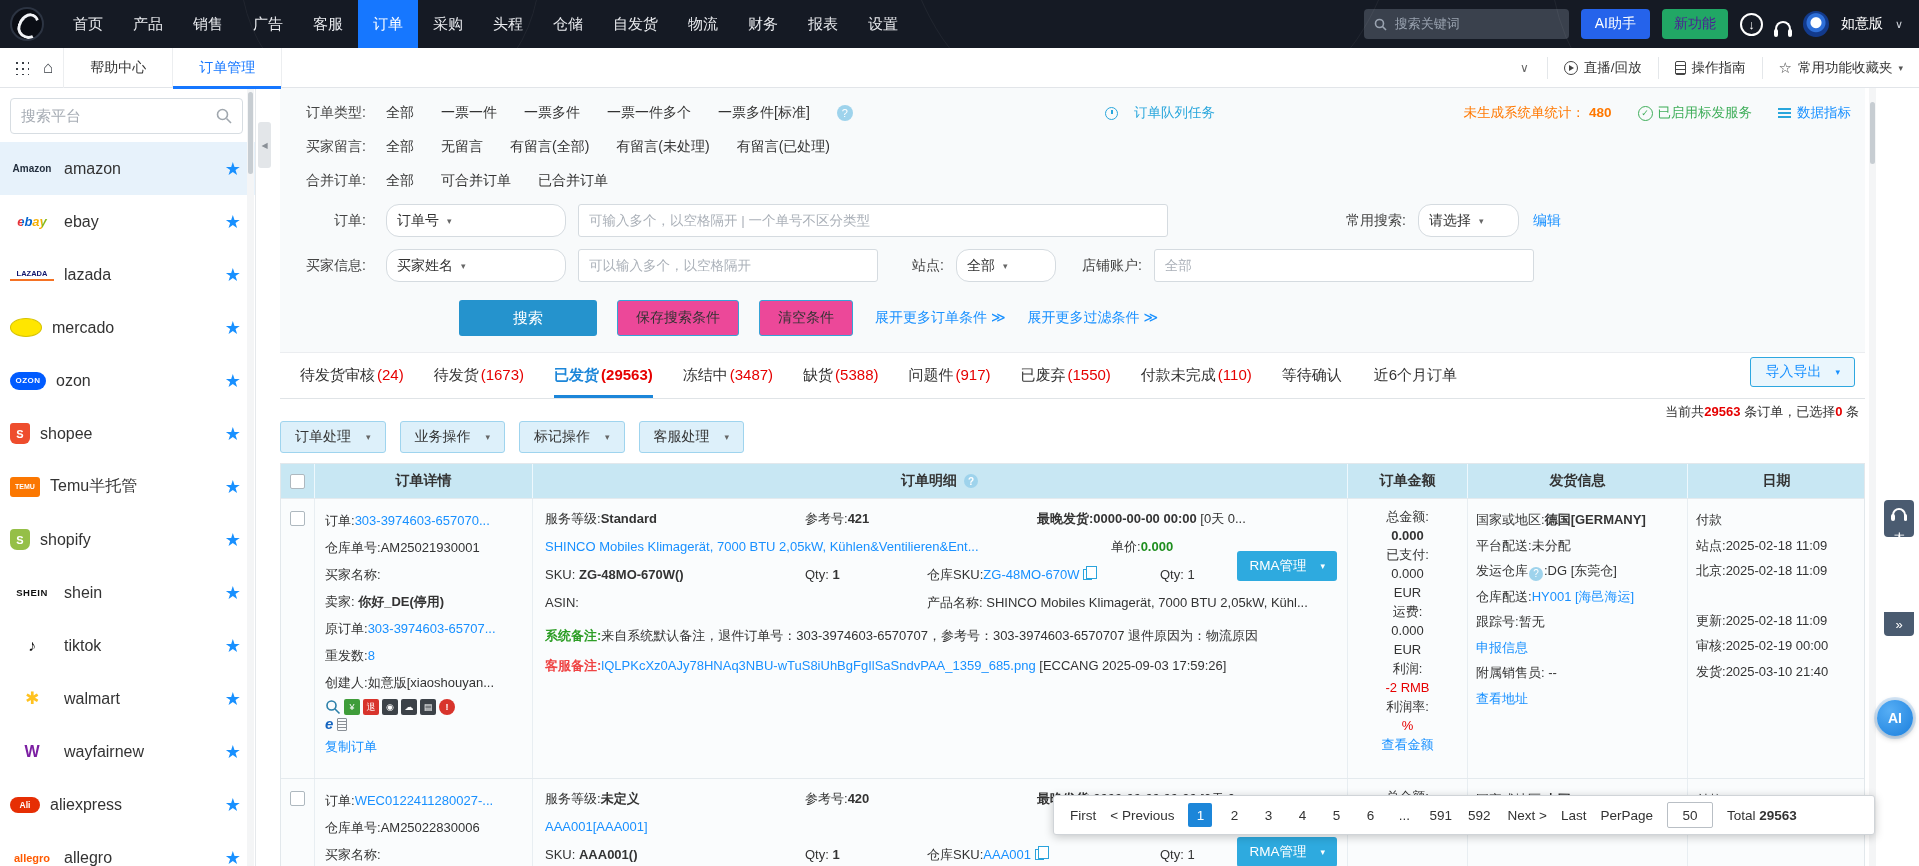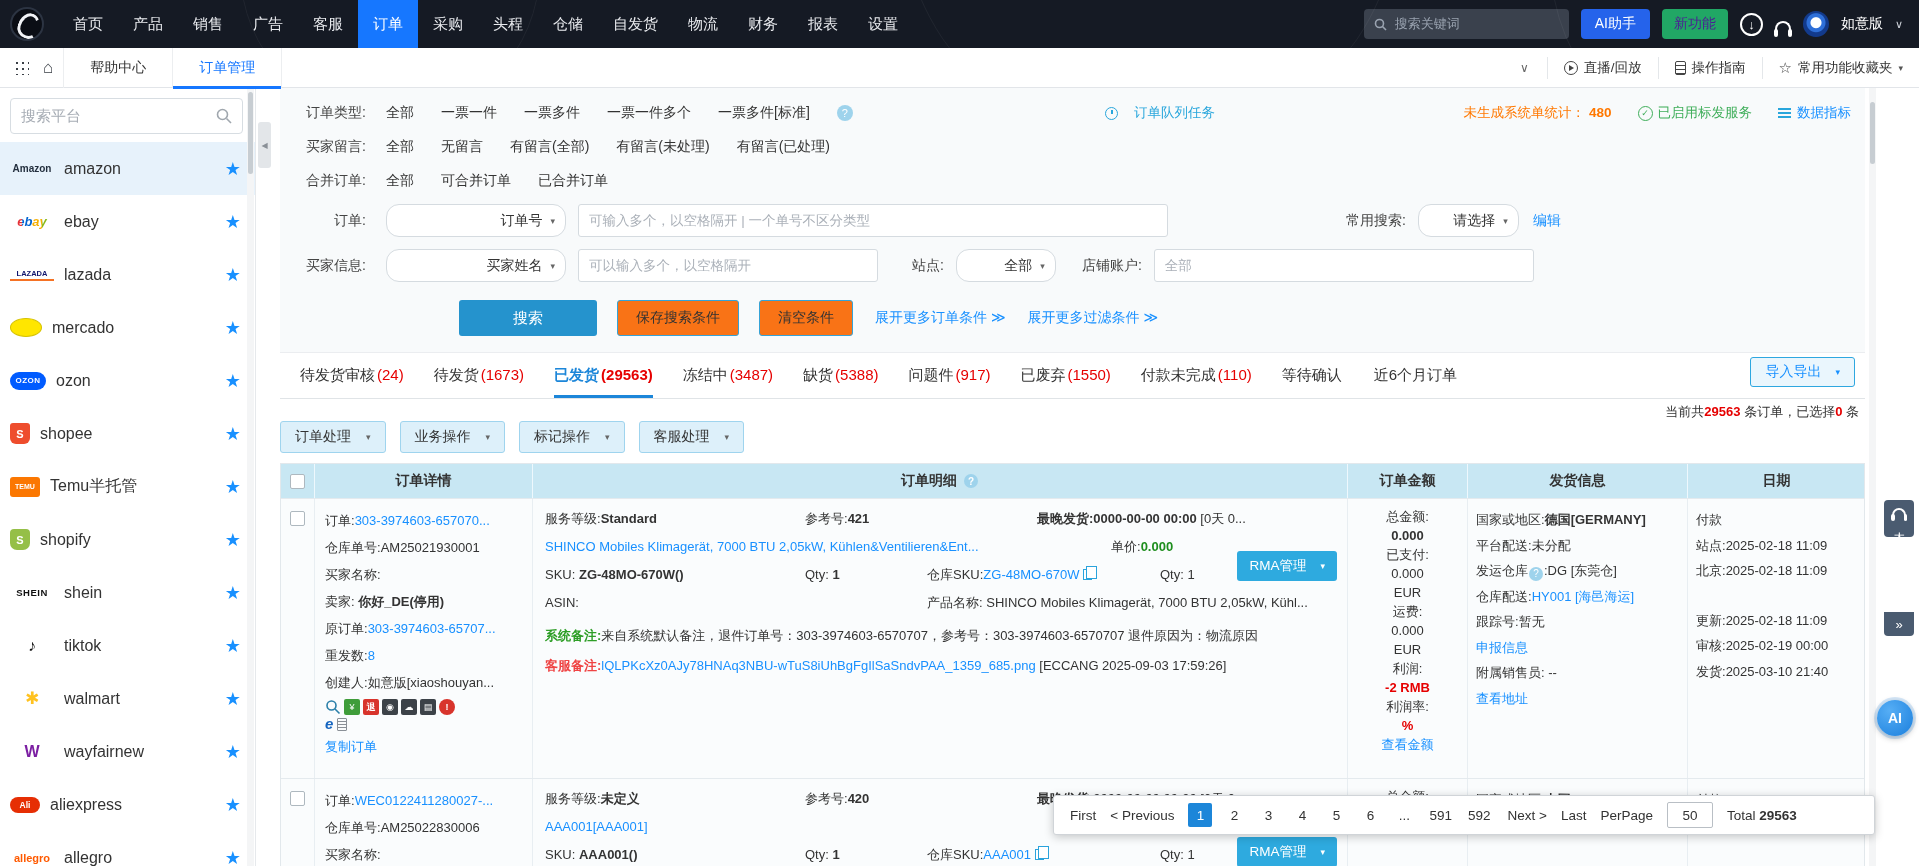--- a/index.html
+++ b/index.html
@@ -109,36 +109,36 @@
   .clock-ic::after { content:""; position:absolute; left:5px; top:2px; width:1.5px; height:4.5px; background:#29a6dc; }
   .stat-orange { color:#ff7800; cursor:pointer; white-space:nowrap; }
   .stat-orange b { font-weight:bold; margin-left:4px; }
   .flag-green { color:#3fae5a; display:flex; align-items:center; gap:5px; cursor:pointer; white-space:nowrap; }
   .check-circ { width:15px; height:15px; border-radius:50%; border:1.5px solid #3fae5a; color:#3fae5a; font-size:9px;
     display:flex; align-items:center; justify-content:center; }
   .metrics { color:#1890ff; display:flex; align-items:center; gap:6px; cursor:pointer; white-space:nowrap; }
   .bars-ic { width:13px; height:2px; background:#29a6dc; box-shadow:0 4px 0 #29a6dc, 0 8px 0 #29a6dc; margin-bottom:8px; }
 
   .sel { height:33px; background:#fff; border:1px solid #d5dbe0; border-radius:13px; display:flex; align-items:center;
-    justify-content:flex-end; padding:0 10px; font-size:14px; color:#333; cursor:pointer; }
+    justify-content:flex-start; padding:0 10px; font-size:14px; color:#333; cursor:pointer; }
   .inputbox { height:33px; background:#fff; border:1px solid #d5dbe0; border-radius:3px; display:flex; align-items:center;
     padding:0 10px; font-size:13.5px; color:#aab0b8; cursor:text; }
   .caret { font-size:9px; color:#666; margin-left:8px; }
   .w180 { width:180px; } .w590 { width:590px; margin-left:12px; } .w300 { width:300px; margin-left:12px; }
   .w120 { width:101px; } .w100 { width:100px; } .w380 { width:380px; }
   .inline-label { font-size:14px; color:#444; margin:0 12px 0 0; white-space:nowrap; }
   .quick-group { margin-left:178px; display:flex; align-items:center; }
   .site-group { margin-left:34px; display:flex; align-items:center; }
   .acct-group { margin-left:26px; display:flex; align-items:center; }
   .link { color:#1890ff; cursor:pointer; }
   .edit-link { font-size:14px; margin-left:14px; }
   .btns-row { margin-top:18px; margin-bottom:0; }
   .btn-search { width:138px; height:36px; margin-left:179px; background:#2593cd; color:#fff; border:none; border-radius:3px;
     font-size:15px; cursor:pointer; }
-  .btn-light { height:36px; padding:0 18px; margin-left:20px; background:#f97316; border:1px solid #35a3d7; border-radius:3px;
+  .btn-light { height:36px; padding:0 18px; margin-left:20px; background:#ec4899; border:1px solid #35a3d7; border-radius:3px;
     font-size:14px; color:#333; cursor:pointer; }
   .expand-link { font-size:14px; margin-left:22px; white-space:nowrap; }
 
   .tabs-row { position:relative; height:46px; border-bottom:1px solid #e0e4e7; display:flex; align-items:flex-end; padding:0 0 0 20px; background:#fff; }
   .stab { position:relative; margin-right:30px; padding-bottom:13px; font-size:15px; cursor:pointer; white-space:nowrap; }
   .stab-label { color:#333; }
   .stab-count { color:#e60000; margin-left:2px; }
   .stab.active .stab-label { color:#1c86d9; font-weight:bold; }
   .stab.active .stab-count { font-weight:bold; }
   .stab.active::after { content:""; position:absolute; left:0; right:0; bottom:0; height:3px; background:#1c86d9; }
@@ -171,21 +171,21 @@
   .row2 { height:94px; }
   .checkbox { width:15px; height:15px; border:1px solid #aeb8bf; border-radius:2px; background:#fff; cursor:pointer; }
 
   .cell-pad { padding:8px 10px; }
   .dline { line-height:27px; white-space:nowrap; overflow:hidden; }
   .dline .trunc { display:inline-block; max-width:194px; overflow:hidden; text-overflow:ellipsis; vertical-align:bottom; }
   .bold { font-weight:bold; }
   .green-label { color:#2e9e27; font-weight:bold; }
   .magenta-label { color:#ef4444; font-weight:bold; }
   .green-val { color:#1e8e1e; font-weight:bold; }
-  .red { color:#e60000; font-weight:bold; }
+  .red { color:#e60000; font-weight:normal; }
 
   .icon-strip { display:flex; gap:3px; margin:3px 0 2px 0; align-items:center; }
   .chip { width:16px; height:16px; border-radius:2px; color:#fff; font-size:9px; display:flex; align-items:center; justify-content:center; cursor:pointer; }
   .chip.green { background:#3f9d3a; } .chip.red { background:#d8342c; } .chip.dark { background:#3c4248; }
   .chip.circle { border-radius:50%; background:#d8342c; font-weight:bold; }
   .eccang-row { display:flex; gap:4px; align-items:center; margin-bottom:2px; }
   .eccang-e { color:#1565c0; font-size:15px; font-weight:800; font-style:italic; line-height:14px; }
   .attach-ic { width:10px; height:13px; border:1px solid #8a9097; border-radius:1px;
     background:linear-gradient(#8a9097 1px, transparent 1px); background-size:100% 3px; background-position:0 2px; background-repeat:repeat-y; }
 

